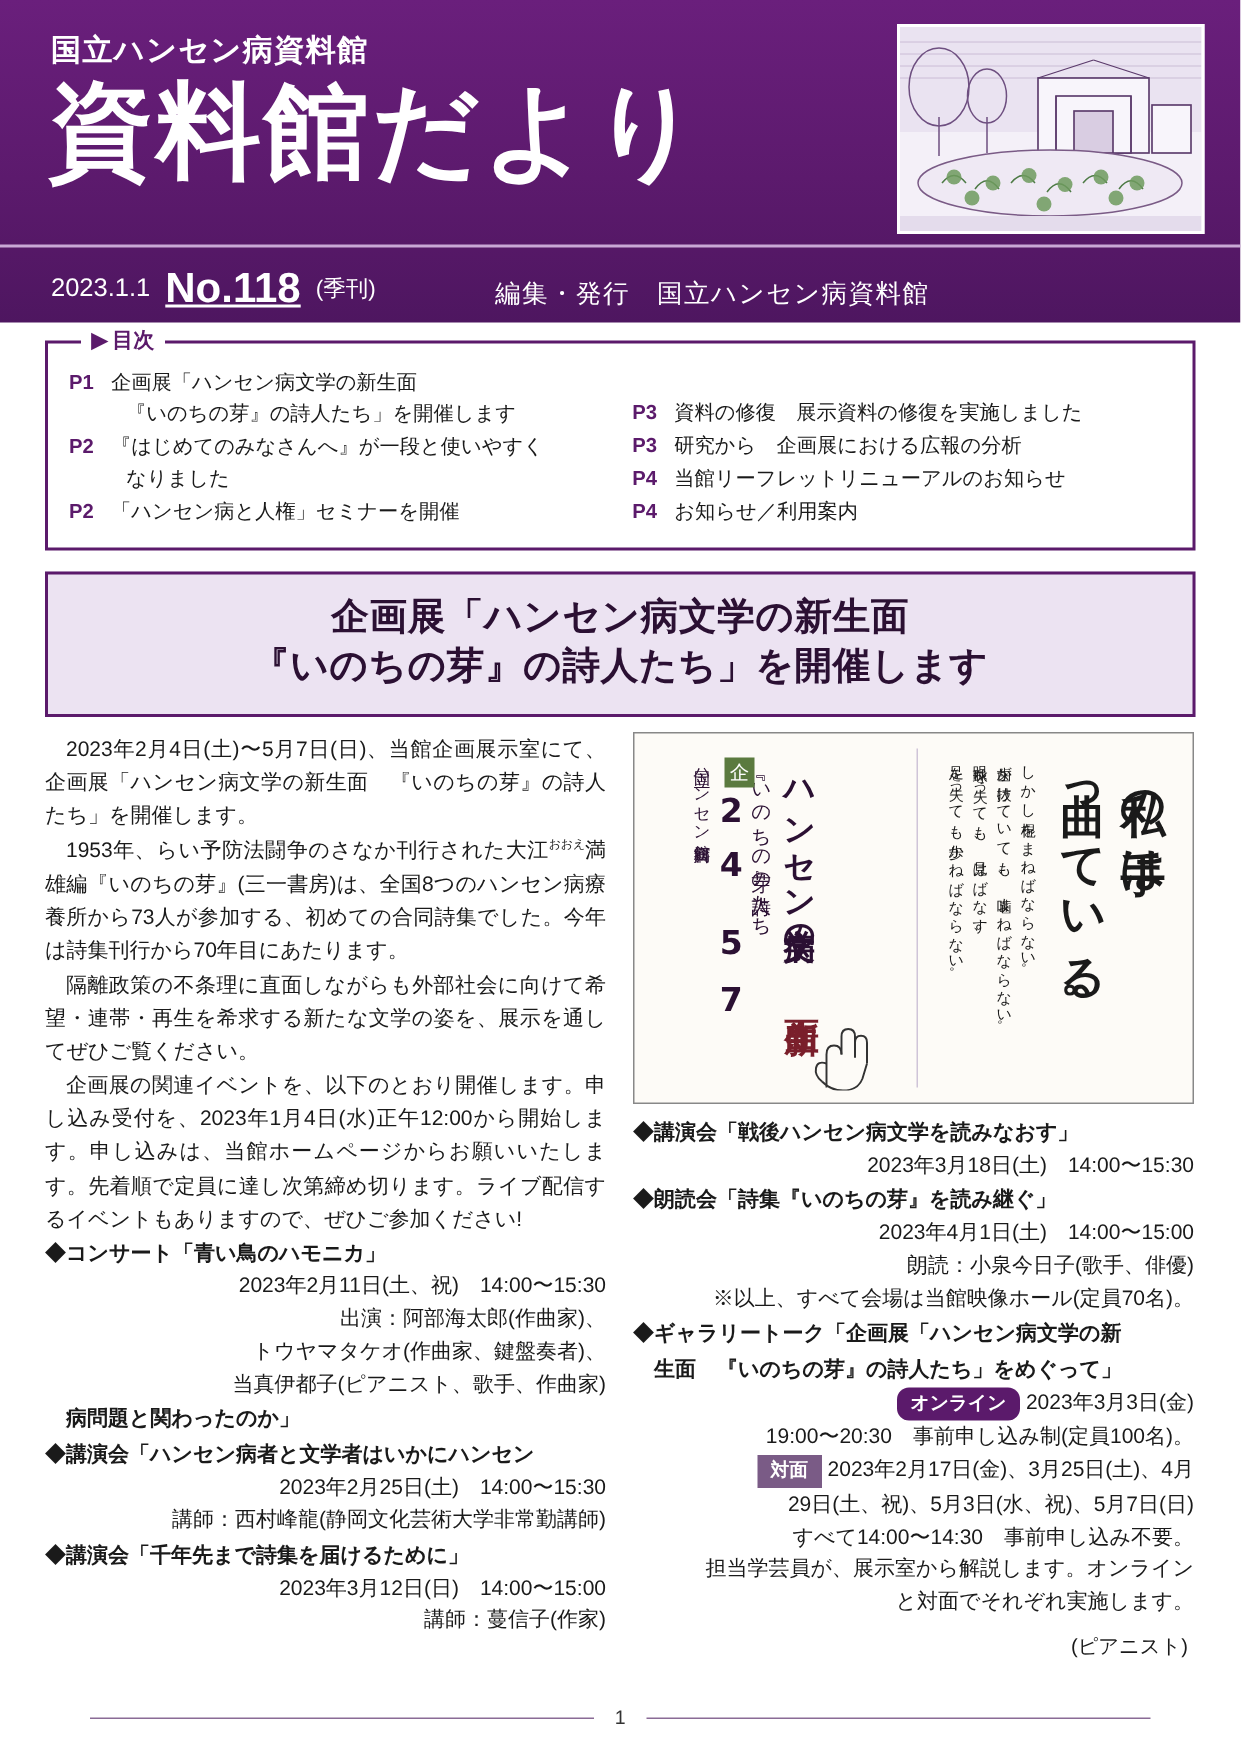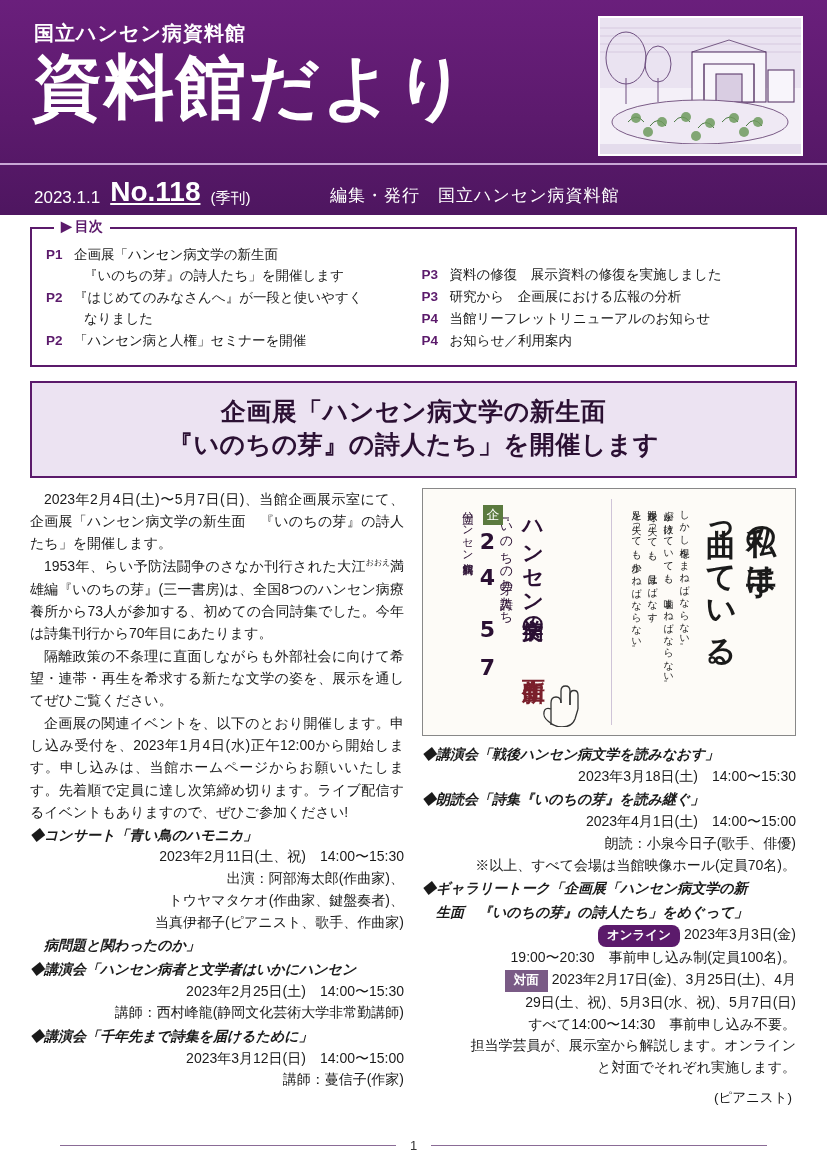--- a/index.html
+++ b/index.html
@@ -41,21 +41,21 @@
     left: 0; right: 0;
     top: 163px;
     height: 2px;
     background: #c9a8d6;
   }
   .masthead-meta {
     position: absolute;
     left: 34px;
     top: 176px;
     display: flex;
-    align-items: flex-end;
+    align-items: center;
     gap: 10px;
   }
   .meta-date { font-size: 17px; }
   .meta-no { font-size: 28px; font-weight: bold; text-decoration: underline; }
   .meta-kan { font-size: 15px; }
   .masthead-pub {
     position: absolute;
     left: 330px;
     top: 184px;
     font-size: 17px;
@@ -131,21 +131,20 @@
     text-align: justify;
     text-indent: 1em;
   }
   .ruby { font-size: 8px; vertical-align: super; letter-spacing: -0.5px; }
 
   .head-line {
     font-size: 14px;
     line-height: 1.55;
     margin-top: 2px;
     font-weight: bold;
-    font-style: italic;
   }
   .plain {
     font-size: 14px;
     line-height: 1.55;
     margin: 0;
     text-align: right;
   }
 
   
   .poster {

